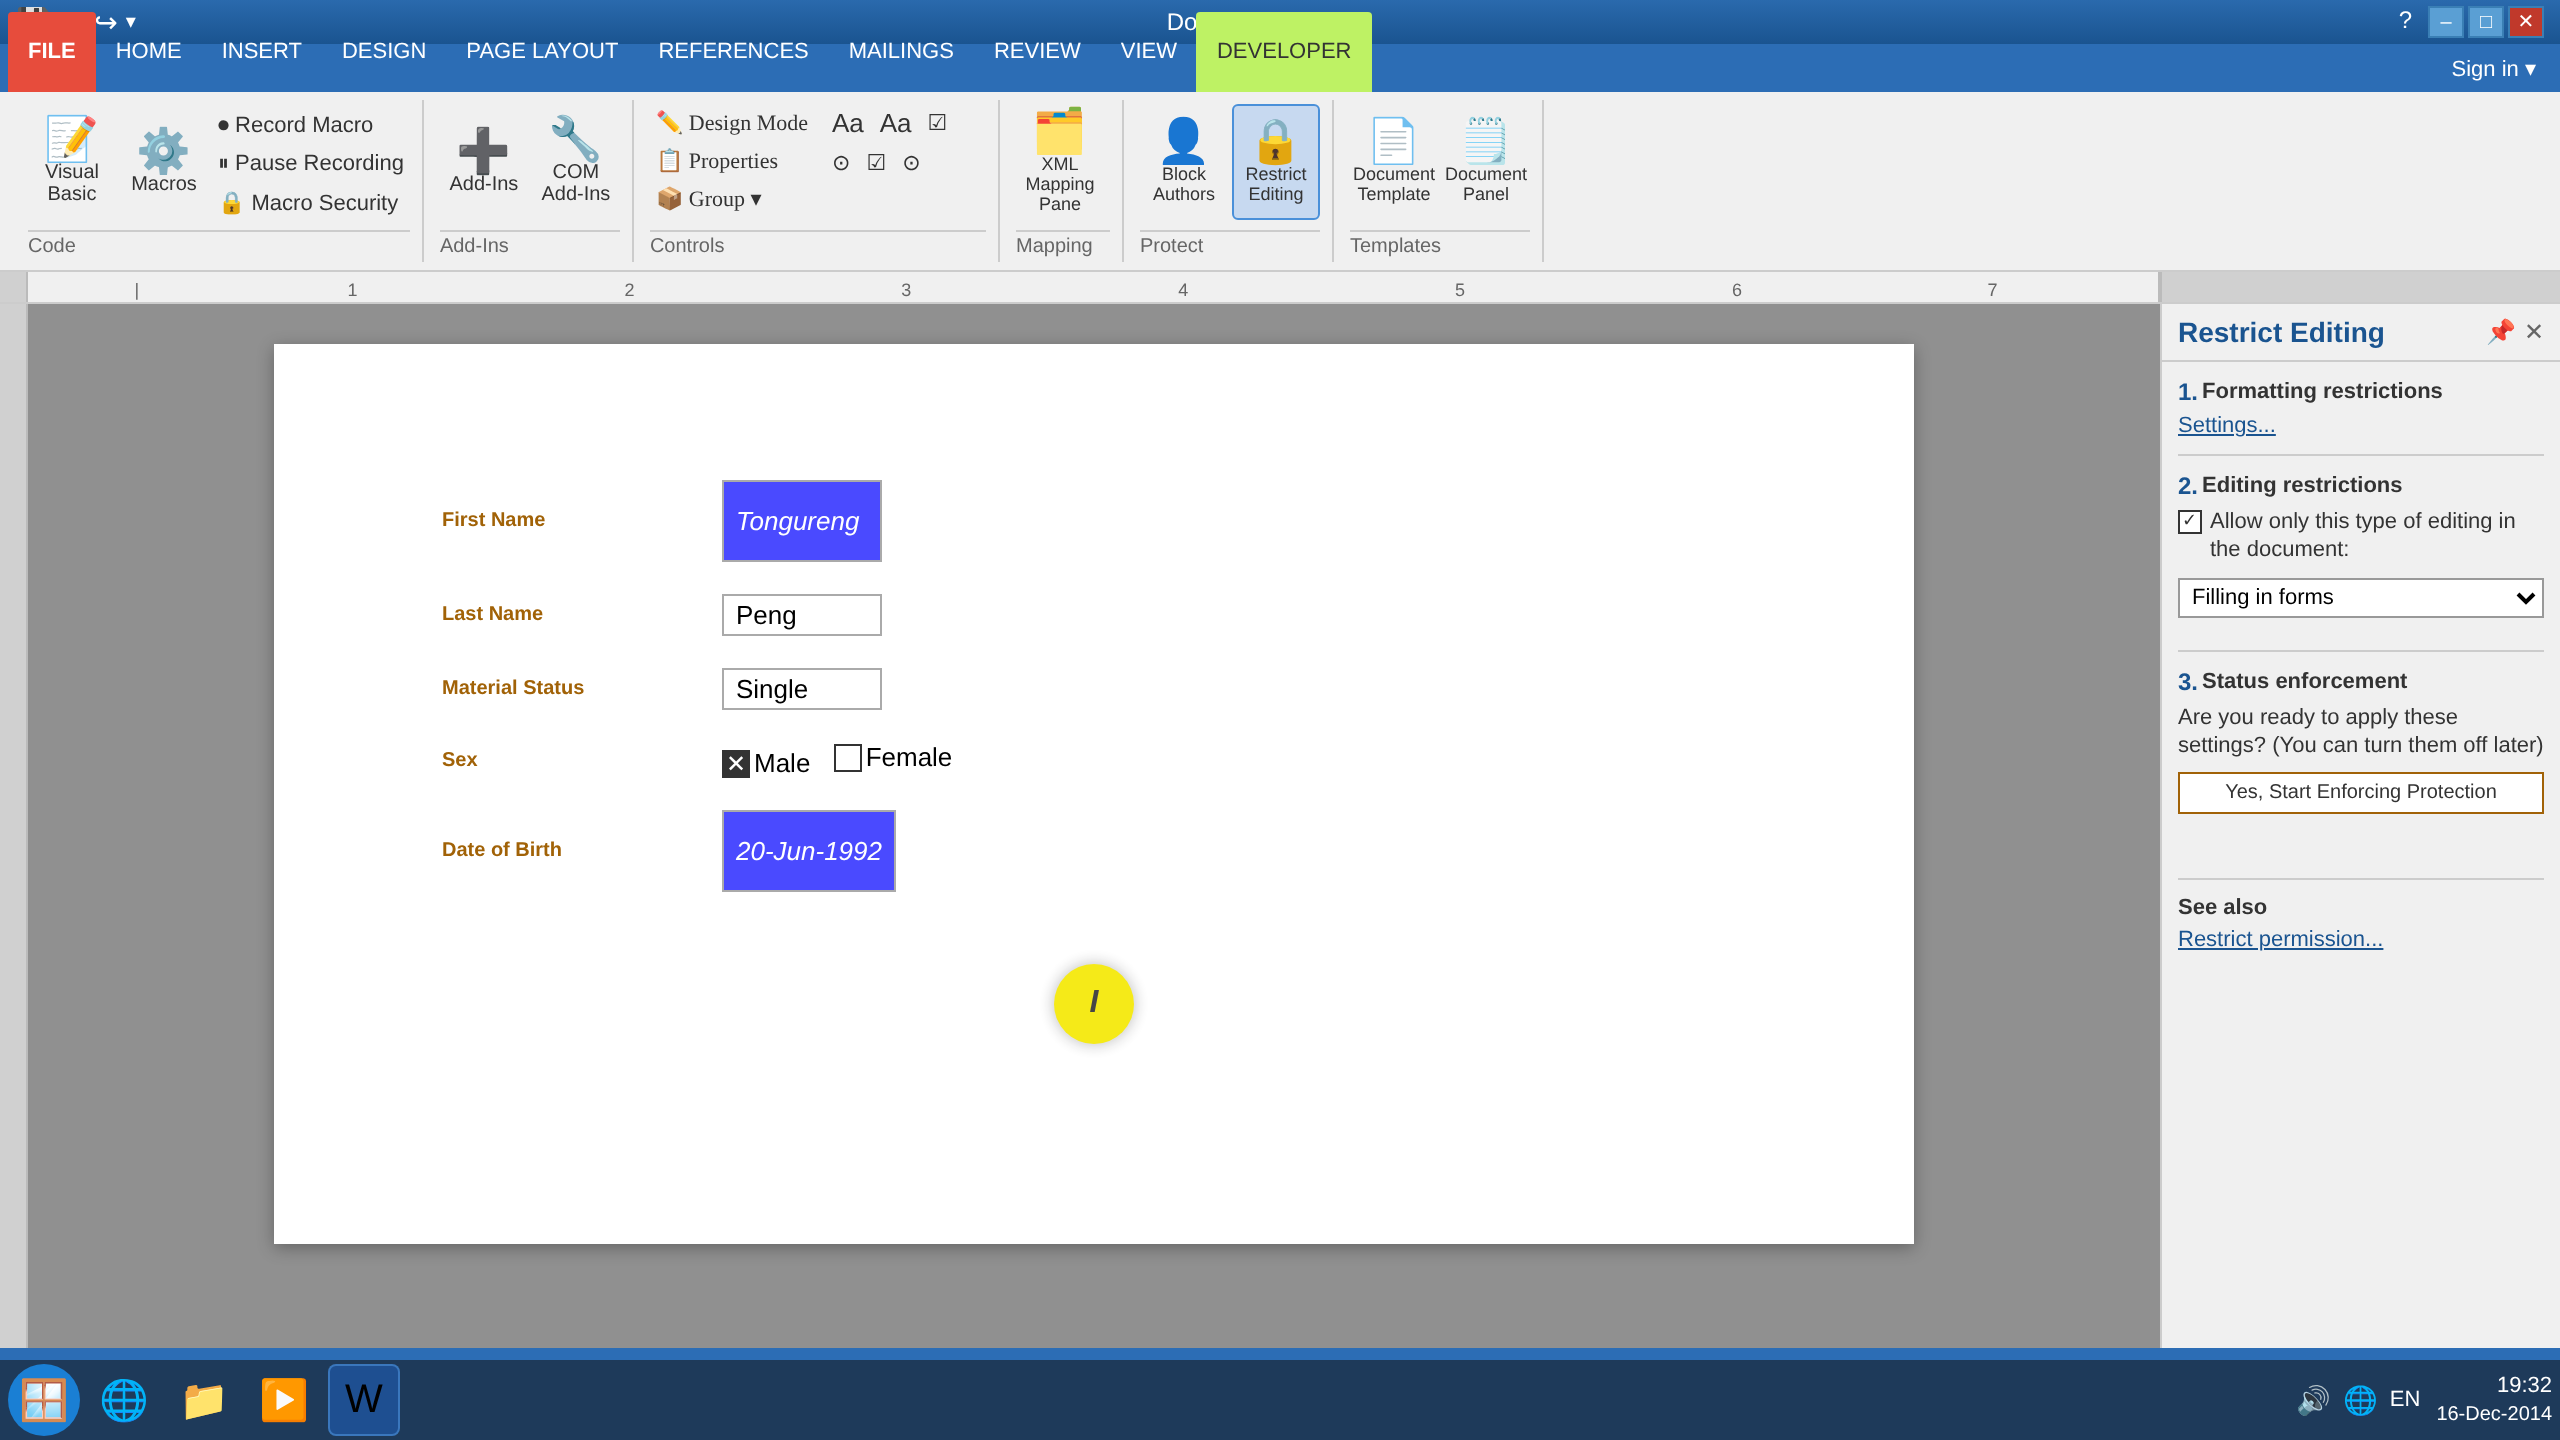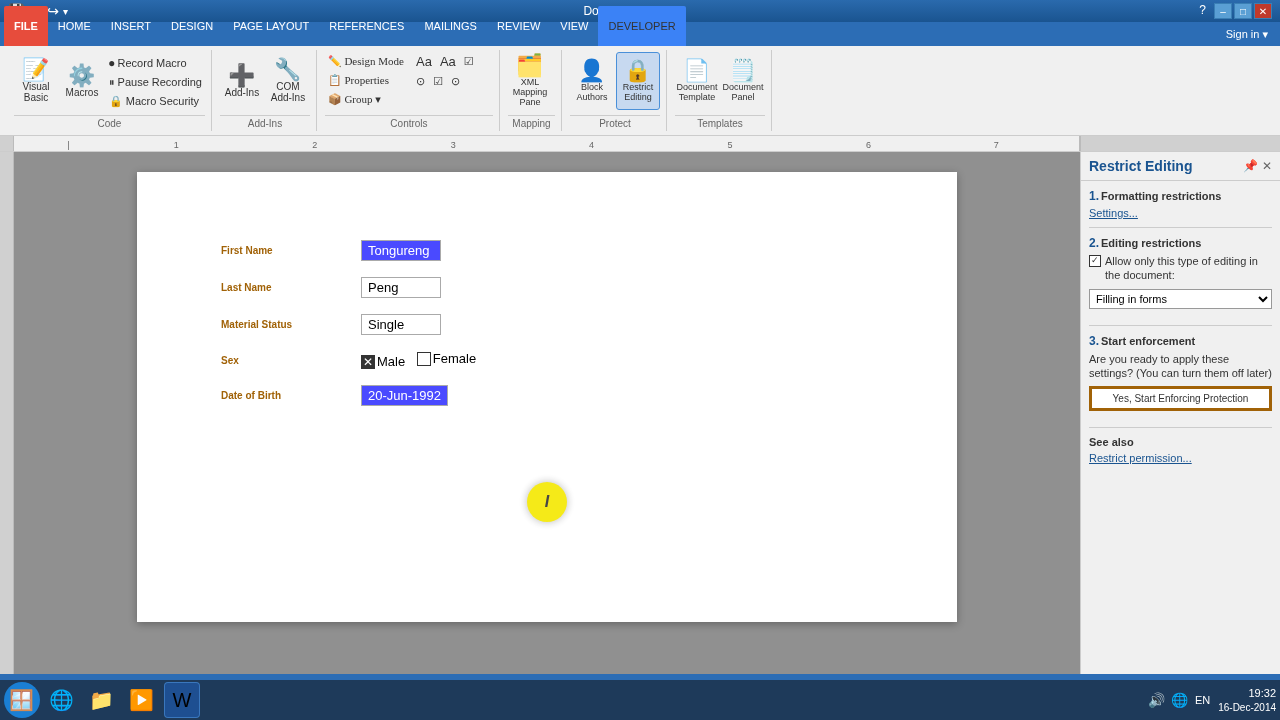--- a/index.html
+++ b/index.html
@@ -18,27 +18,27 @@
       font-size: 12px;
     }
     .title-bar-title { flex: 1; text-align: center; font-size: 12px; }
     .title-bar-controls { display: flex; gap: 2px; }
     .title-bar-btn { width: 18px; height: 16px; background: #5a9fd4; border: 1px solid #3a7fb5; color: white; font-size: 10px; display: flex; align-items: center; justify-content: center; cursor: pointer; }
     .title-bar-quick { display: flex; align-items: center; gap: 4px; }
 
     
     .ribbon-tabs { background: #2c6db5; display: flex; align-items: flex-end; padding: 0 4px; height: 24px; }
     .ribbon-tab { padding: 14px 10px; font-size: 11px; color: white; cursor: pointer; border-radius: 2px 2px 0 0; }
-    .ribbon-tab.active { background: #3b82f6; color: #333; font-weight: 500; }
+    .ribbon-tab.active { background: #bef264; color: #333; font-weight: 500; }
 
     
     .ribbon { background: #f0f0f0; border-bottom: 1px solid #ccc; display: flex; padding: 4px 8px; gap: 2px; height: 90px; }
     .ribbon-group { display: flex; flex-direction: column; border-right: 1px solid #ccc; padding: 2px 6px; min-width: 60px; }
     .ribbon-group-content { display: flex; flex-direction: row; gap: 2px; flex: 1; align-items: flex-start; }
-    .ribbon-group-label { font-size: 10px; color: #666; text-align: center; border-top: 1px solid #ccc; margin-top: 4px; padding-top: 2px; }
+    .ribbon-group-label { font-size: 10px; color: #666; text-align: left; border-top: 1px solid #ccc; margin-top: 4px; padding-top: 2px; }
     .ribbon-btn-large { display: flex; flex-direction: column; align-items: center; justify-content: center; width: 44px; height: 58px; cursor: pointer; border-radius: 3px; padding: 2px; font-size: 10px; text-align: center; color: #333; }
     .ribbon-btn-large.active { background: #c7d9f0; border: 1px solid #4a90d9; }
     .ribbon-icon { font-size: 22px; line-height: 1; }
     .ribbon-btn-small { display: flex; align-items: center; gap: 2px; height: 18px; cursor: pointer; border-radius: 2px; padding: 1px 3px; font-size: 11px; color: #333; white-space: nowrap; }
     .small-col { display: flex; flex-direction: column; gap: 1px; }
 
     
     .ruler-area { display: flex; background: #f0f0f0; height: 16px; border-bottom: 1px solid #ccc; }
     .ruler-side { width: 14px; background: #d0d0d0; border-right: 1px solid #bbb; }
     .ruler { flex: 1; background: #f0f0f0; position: relative; overflow: hidden; border-right: 1px solid #bbb; }
@@ -52,21 +52,21 @@
     
     .doc-area { flex: 1; background: #909090; overflow: auto; padding: 20px; position: relative; }
     .document { background: white; width: 820px; min-height: 450px; margin: 0 auto; padding: 60px 80px; box-shadow: 0 2px 8px rgba(0,0,0,0.3); position: relative; }
 
     
     .form-table { width: 100%; border-collapse: collapse; }
     .form-table td { padding: 8px 4px; vertical-align: middle; }
     .form-label { font-size: 10px; color: #a16207; width: 140px; font-weight: bold; }
     .form-value { font-size: 13px; }
     .field-box { display: inline-block; background: #e8e8ff; border: 1px solid #aaa; padding: 2px 6px; min-width: 80px; font-size: 13px; }
-    .field-highlight { background: #4a4aff; color: white; padding: 2px 6px; }
+    .field-highlight { background: #4a4aff; color: white; padding: 12px 6px; font-style: italic; }
     .checkbox-field { display: inline-flex; align-items: center; gap: 2px; font-size: 13px; margin-right: 8px; }
     .cb { width: 14px; height: 14px; border: 1px solid #333; display: inline-flex; align-items: center; justify-content: center; font-size: 12px; }
     .cb.checked { background: #333; color: white; }
 
     
     .yellow-circle { width: 40px; height: 40px; background: #f5e800; border-radius: 50%; position: absolute; top: 310px; left: 390px; opacity: 0.9; display: flex; align-items: center; justify-content: center; box-shadow: 0 0 8px rgba(0,0,0,0.3); }
     .cursor-i { font-style: italic; font-weight: bold; font-size: 16px; color: #333; }
 
     
     .right-panel { width: 200px; background: #f0f0f0; border-left: 1px solid #ccc; display: flex; flex-direction: column; }
@@ -75,21 +75,21 @@
     .panel-header-icons { display: flex; gap: 4px; }
     .panel-content { padding: 8px; flex: 1; overflow-y: auto; }
     .panel-checkbox-row { display: flex; align-items: flex-start; gap: 4px; margin-bottom: 6px; }
     .panel-checkbox { width: 12px; height: 12px; border: 1px solid #999; background: white; flex-shrink: 0; margin-top: 1px; }
     .panel-checkbox.checked { background: white; border: 1px solid #333; position: relative; }
     .panel-checkbox.checked::after { content: '✓'; font-size: 9px; position: absolute; top: -1px; left: 1px; color: #333; }
     .panel-text { font-size: 11px; color: #333; line-height: 1.3; }
     .panel-link { font-size: 11px; color: #1a5490; text-decoration: underline; cursor: pointer; margin-bottom: 8px; display: block; }
     .panel-divider { border: none; border-top: 1px solid #ccc; margin: 8px 0; }
     .panel-select { width: 100%; font-size: 11px; padding: 2px; border: 1px solid #999; background: white; margin-bottom: 8px; }
-    .panel-enforce-btn { width: 100%; padding: 4px; background: white; border: 3px solid #a16207; font-size: 10px; color: #333; cursor: pointer; text-align: center; margin-bottom: 8px; }
+    .panel-enforce-btn { width: 100%; padding: 4px; background: white; border: 1px solid #a16207; font-size: 10px; color: #333; cursor: pointer; text-align: center; margin-bottom: 24px; }
     .panel-see-also { font-size: 11px; font-weight: bold; color: #333; margin-bottom: 4px; }
 
     
     .status-bar { background: #2c6db5; height: 24px; display: flex; align-items: center; justify-content: space-between; padding: 0 8px; color: white; font-size: 11px; }
     .status-left { display: flex; align-items: center; gap: 12px; }
     .status-right { display: flex; align-items: center; gap: 8px; }
     .zoom-slider { width: 80px; height: 4px; background: rgba(255,255,255,0.4); border-radius: 2px; position: relative; }
     .zoom-thumb { width: 8px; height: 8px; background: white; border-radius: 50%; position: absolute; top: -2px; right: 4px; }
 
     
@@ -333,21 +333,21 @@
           <option>No changes (Read only)</option>
           <option>Comments</option>
           <option>Tracked changes</option>
         </select>
       </div>
       <hr class="panel-divider">
 
       <div style="margin-bottom:8px;">
         <div style="display:flex;align-items:center;gap:2px;margin-bottom:4px;">
           <span class="panel-section-num">3.</span>
-          <span style="font-size:11px;font-weight:bold;color:#333;">Start enforcement</span>
+          <span style="font-size:11px;font-weight:bold;color:#333;">Status enforcement</span>
         </div>
         <div class="panel-text" style="margin-bottom:6px;">Are you ready to apply these settings? (You can turn them off later)</div>
         <button class="panel-enforce-btn">Yes, Start Enforcing Protection</button>
       </div>
 
       <div style="flex:1;"></div>
 
       <hr class="panel-divider">
       <div class="panel-see-also">See also</div>
       <a class="panel-link">Restrict permission...</a>

